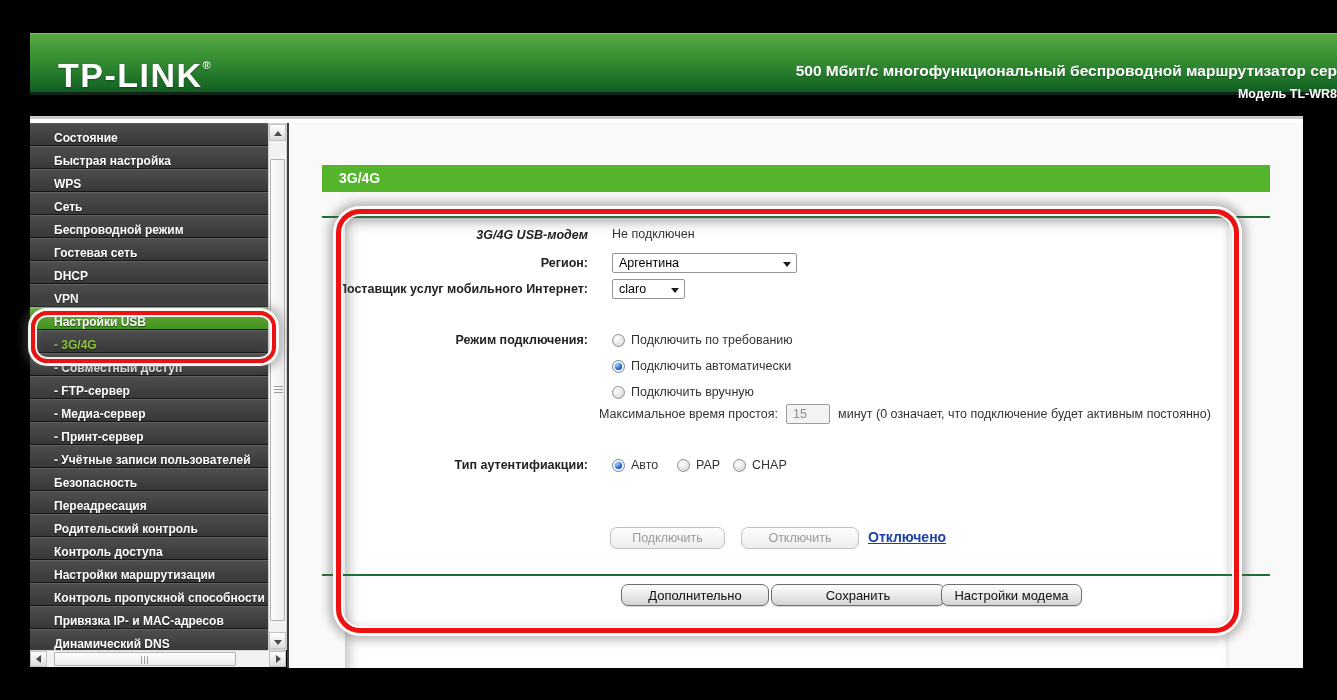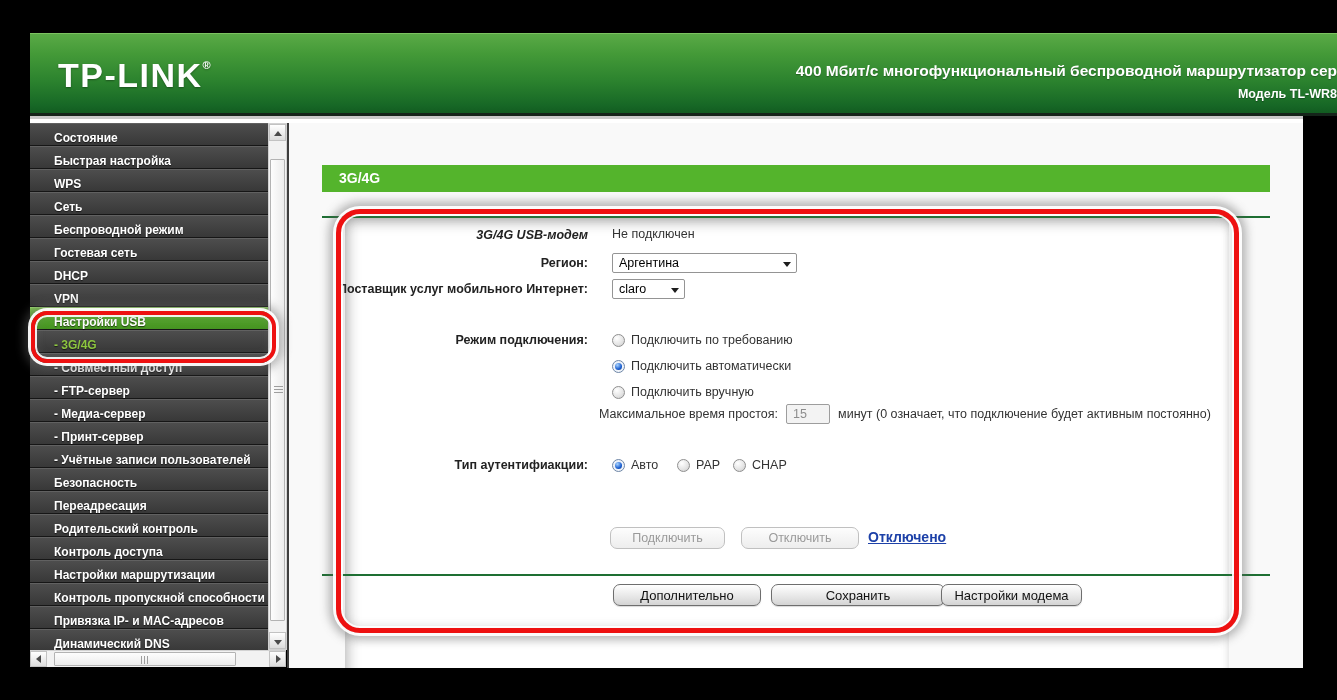--- a/index.html
+++ b/index.html
@@ -3,21 +3,21 @@
 <meta charset="utf-8">
 <style>
   * { margin:0; padding:0; box-sizing:border-box; }
   html,body { background:#000; }
   .stage {
     position:relative; width:1337px; height:700px; overflow:hidden;
     background:#000; font-family:"Liberation Sans", sans-serif;
   }
   
   .header {
-    position:absolute; left:30px; top:33px; width:1307px; height:83px;
+    position:absolute; left:30px; top:33px; width:1307px; height:62px;
     background:linear-gradient(180deg,#5aaa46 0%,#449a38 25%,#2b822e 60%,#176826 90%,#125c21 100%);
     border-top:1px solid #7cc261; border-bottom:3px solid #15241a;
   }
   .logo {
     position:absolute; left:28px; top:22px; color:#fff; font-weight:bold;
     font-size:34px; letter-spacing:1.5px; white-space:nowrap;
     text-shadow:0 1px 2px rgba(0,0,0,.35);
   }
   .logo sup { font-size:11px; vertical-align:18px; letter-spacing:0; }
   .hdr-line1 {
@@ -152,21 +152,21 @@
   .ann-sidebar { left:31px; top:311px; width:245px; height:52px; border-width:4px; border-radius:16px; }
   .ann-main { left:336px; top:209px; width:903px; height:424px; border-width:5px; border-radius:24px; }
 </style>
 </head>
 <body>
 
 <div class="stage">
 
   <div class="header">
     <div class="logo"><span>TP-LINK</span><sup>®</sup></div>
-    <div class="hdr-line1">400 Мбит/с многофункциональный беспроводной маршрутизатор сер</div>
+    <div class="hdr-line1">500 Мбит/с многофункциональный беспроводной маршрутизатор сер</div>
     <div class="hdr-line2">Модель TL-WR8</div>
   </div>
   <div class="hdr-strip"></div>
 
   <div class="sidebar">
     <div class="sb-item"><span class="sb-label">Состояние</span></div>
     <div class="sb-item"><span class="sb-label">Быстрая настройка</span></div>
     <div class="sb-item"><span class="sb-label">WPS</span></div>
     <div class="sb-item"><span class="sb-label">Сеть</span></div>
     <div class="sb-item"><span class="sb-label">Беспроводной режим</span></div>
@@ -265,21 +265,21 @@
       <span class="radio"></span>
       <span class="radio-lbl">CHAP</span>
     </div>
 
     <button class="btn btn-disabled" style="left:321px; top:404px; width:115px;">Подключить</button>
     <button class="btn btn-disabled" style="left:452px; top:404px; width:118px;">Отключить</button>
     <div class="status-text" style="left:579px; top:406px;text-decoration:underline;">Отключено</div>
 
     <div class="green-hr hr2"></div>
 
-    <button class="btn btn-normal" style="left:324px; top:461px; width:148px;">Дополнительно</button>
+    <button class="btn btn-normal" style="left:332px; top:461px; width:148px;">Дополнительно</button>
     <button class="btn btn-normal" style="left:482px; top:461px; width:174px;">Сохранить</button>
     <button class="btn btn-normal" style="left:652px; top:461px; width:141px;">Настройки модема</button>
   </div>
 
   <div class="annotation ann-sidebar"></div>
   <div class="annotation ann-main"></div>
 
 </div>
 
 </body></html>

